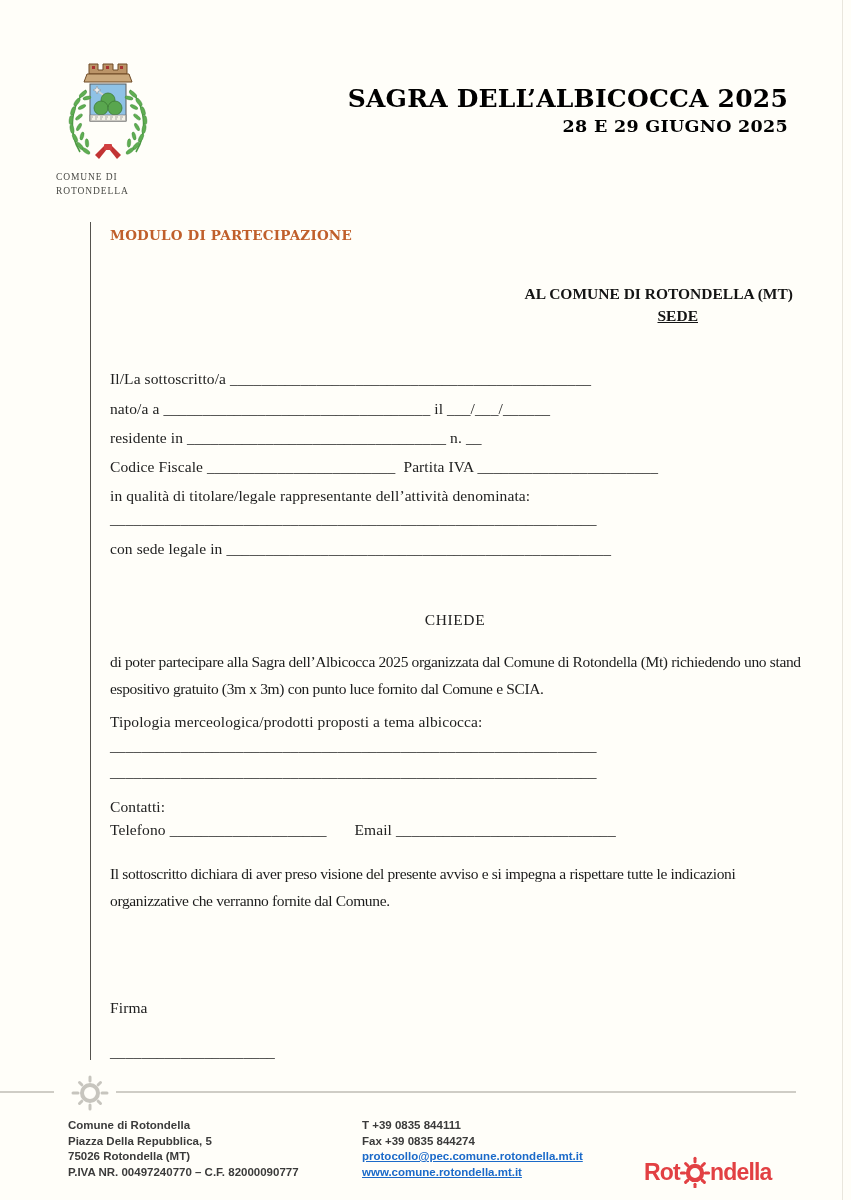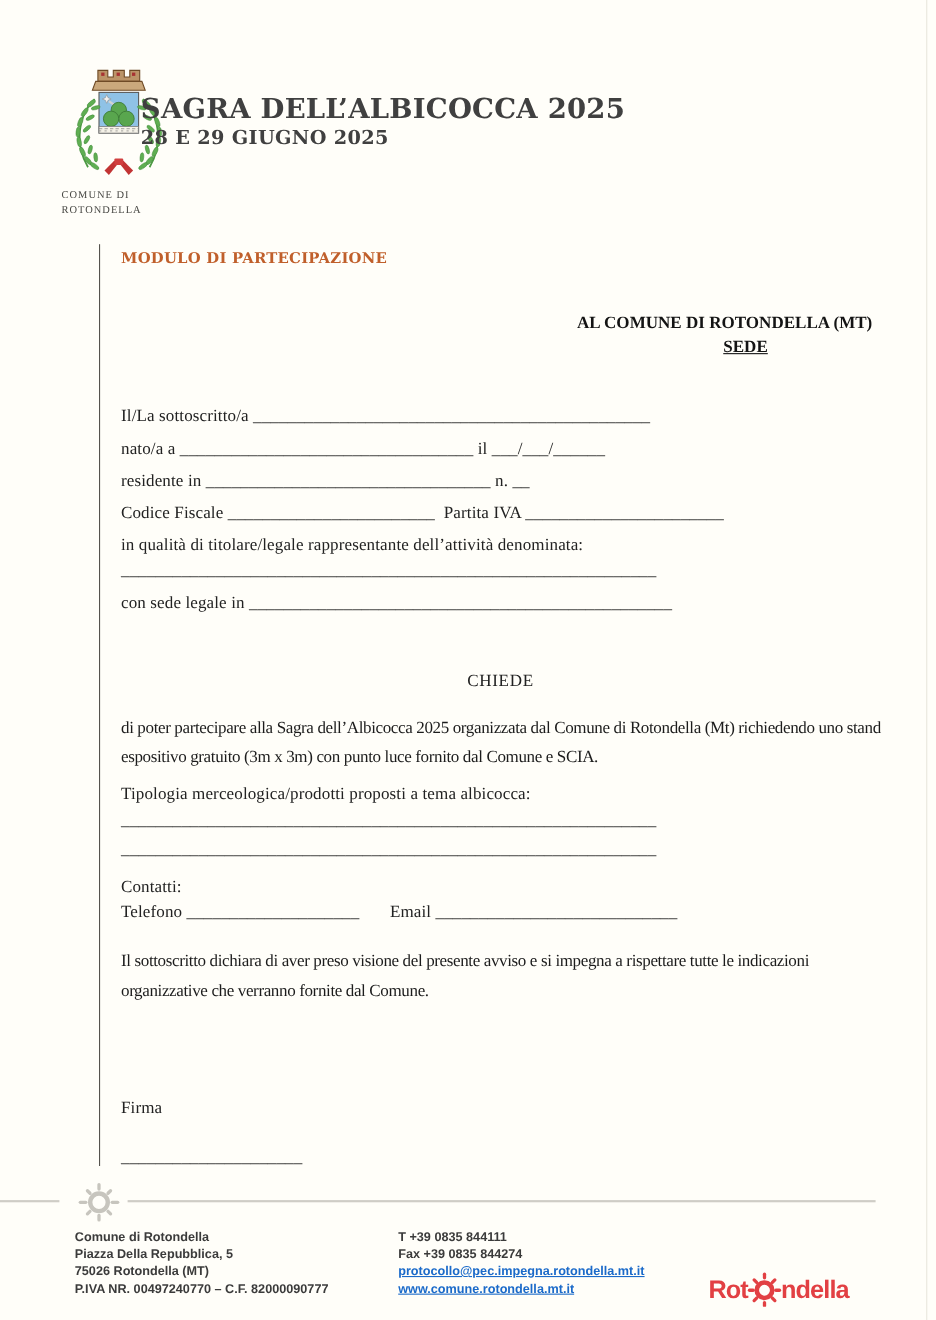--- a/index.html
+++ b/index.html
@@ -7,21 +7,21 @@
     position:relative; width:851px; height:1200px; margin:0 auto;
     background:#FFFEF9; overflow:hidden;
     font-family:"Liberation Serif", serif; color:#1f1f1f;
   }
   .page-edge { position:absolute; top:0; left:842px; width:1px; height:1200px; background:#e9e6dd; }
 
   
   .crest-block { position:absolute; left:56px; top:62px; width:108px; text-align:left; }
   .crest-caption { margin-top:4px; font-size:9.5px; letter-spacing:0.9px; color:#4a4a46; line-height:14px; }
 
-  .title-block { position:absolute; left:128px; top:84px; width:640px; text-align:left; color:#404040; }
+  .title-block { position:absolute; left:148px; top:84px; width:640px; text-align:right; color:#000000; }
   .doc-title { font-family:"DejaVu Serif", serif; font-weight:bold; font-size:25px; letter-spacing:0.2px; }
   .doc-subtitle { font-family:"DejaVu Serif", serif; font-weight:bold; font-size:17.5px; margin-top:3px; letter-spacing:0.3px; }
 
   
   .left-rule { position:absolute; left:90px; top:222px; width:1px; height:838px; background:#55534e; }
 
   
   .form-heading { position:absolute; left:110px; top:227px; width:680px; text-align:left;
     font-family:"DejaVu Serif", serif; font-weight:bold; font-size:13.5px; color:#C05F2B; letter-spacing:0.2px; }
   .recipient { position:absolute; left:110px; top:283px; width:683px; text-align:right;
@@ -168,21 +168,21 @@
   <div class="footer-col address">
     <div>Comune di Rotondella</div>
     <div>Piazza Della Repubblica, 5</div>
     <div>75026 Rotondella (MT)</div>
     <div>P.IVA NR. 00497240770 – C.F. 82000090777</div>
   </div>
 
   <div class="footer-col contacts">
     <div>T +39 0835 844111</div>
     <div>Fax +39 0835 844274</div>
-    <a href="#" class="footer-link">protocollo@pec.impegna.rotondella.mt.it</a>
+    <a href="#" class="footer-link">protocollo@pec.comune.rotondella.mt.it</a>
     <a href="#" class="footer-link">www.comune.rotondella.mt.it</a>
   </div>
 
   <div class="logo">
     <div class="logo-row">
       <span class="logo-text">Rot</span>
       <svg width="32" height="32" viewBox="0 0 34 34" style="margin:0 -1px;">
         <circle cx="17" cy="18" r="7.5" fill="none" stroke="#E24043" stroke-width="4.5"></circle>
         <g stroke="#E24043" stroke-width="3.2" stroke-linecap="round">
           <line x1="17" y1="2.5" x2="17" y2="6"></line>

